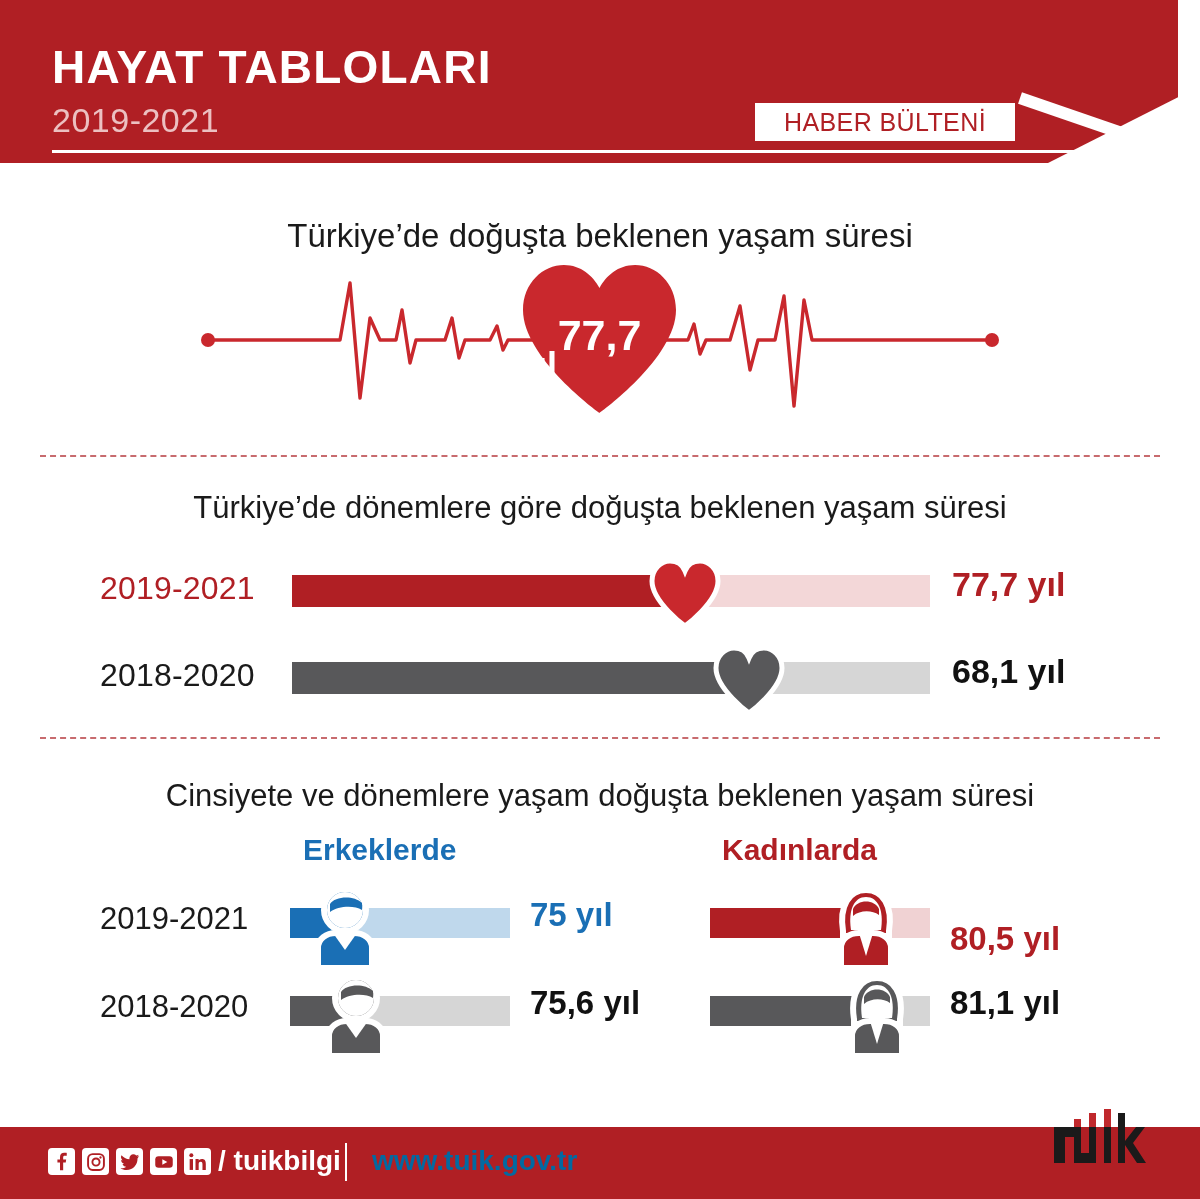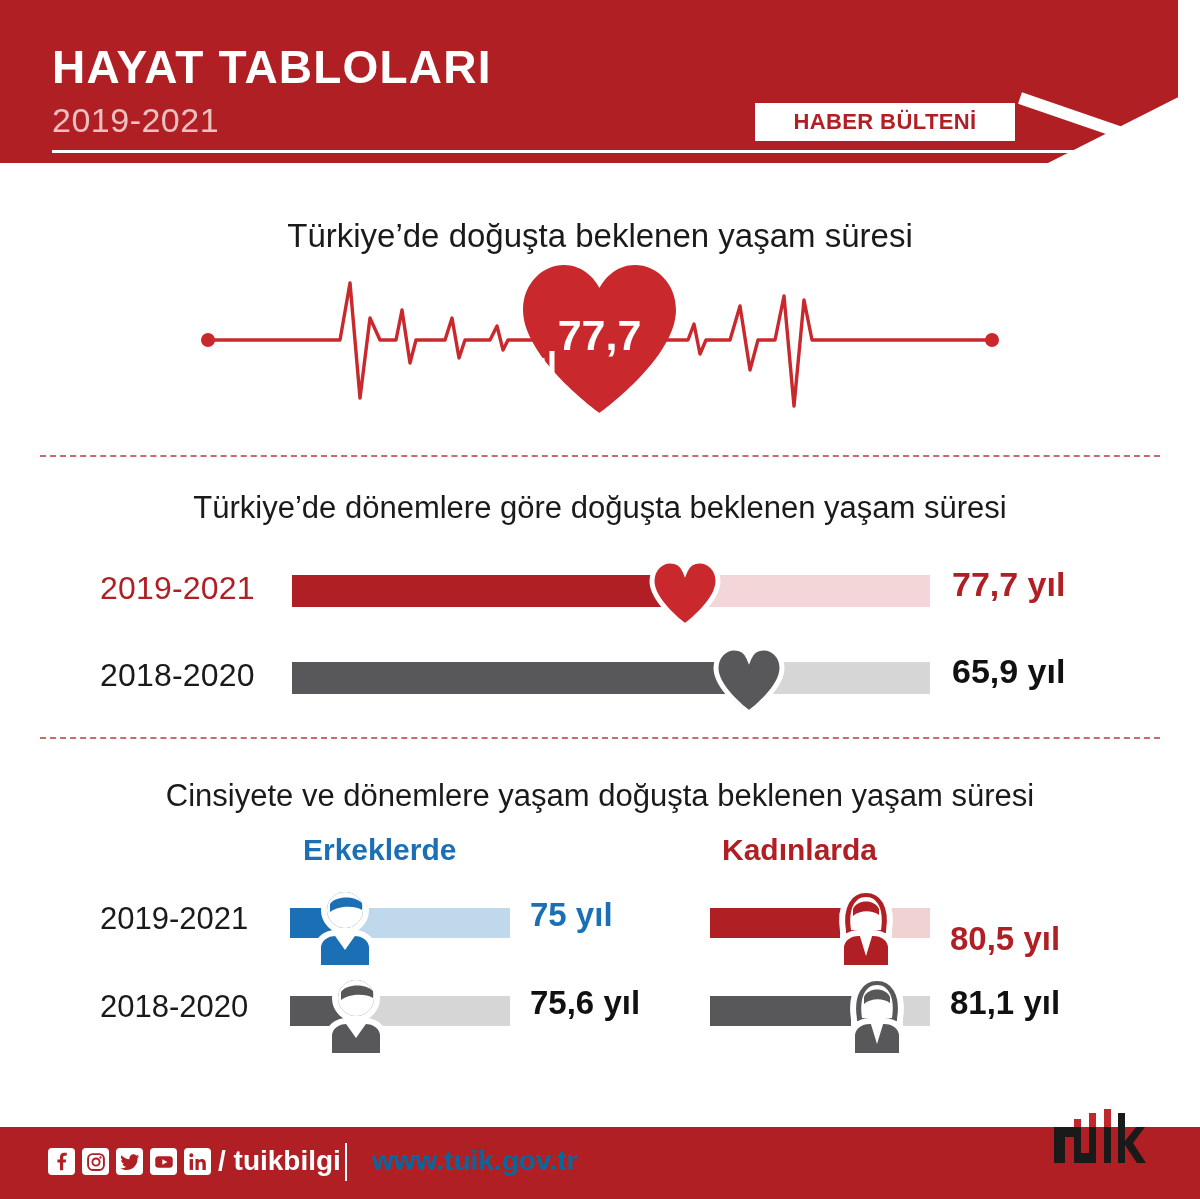--- a/index.html
+++ b/index.html
@@ -49,21 +49,21 @@
     width:1060px; height:3px;
     background:#ffffff;
   }
   .haber-box {
     position:absolute; left:755px; top:103px;
     width:260px; height:38px;
     background:#ffffff;
     display:flex; align-items:center; justify-content:center;
   }
   .haber-box span {
-    font-size:22px; font-weight:bold;
+    font-size:25px; font-weight:normal;
     color:#B01F24; letter-spacing:0.4px;
   }
 
   
   .divider {
     position:absolute; left:40px;
     width:1120px; height:0;
     border-top:2px dashed #c86b6e;
   }
   #div1 { top:455px; }
@@ -293,21 +293,21 @@
   <div class="bar-track">
     <div class="bar-bg ltgray"></div>
     <div class="bar-fill gray" id="fill-p2" style="width: 457.233px;"></div>
     <div class="heart-marker" id="hm-p2" style="left: 421.233px;">
       <svg viewBox="0 0 72 70" xmlns="http://www.w3.org/2000/svg">
         <path d="M36,68 C36,68 3,44 3,23 C3,11 12,3 21,3 C29,3 34,8 36,13
                  C38,8 43,3 51,3 C60,3 69,11 69,23 C69,44 36,68 36,68 Z" fill="#58585A" stroke="#ffffff" stroke-width="5"></path>
       </svg>
     </div>
   </div>
-  <div class="bar-value dark">65,9 yıl</div>
+  <div class="bar-value dark">68,1 yıl</div>
 </div>
 
 <div class="divider" id="div2"></div>
 
 <div class="s3-title">Cinsiyete ve dönemlere yaşam doğuşta beklenen yaşam süresi</div>
 <div class="gender-head" id="head-male">Erkeklerde</div>
 <div class="gender-head" id="head-female">Kadınlarda</div>
 
 <div class="g-row" id="g-row1">
   <div class="g-label">2019-2021</div>

